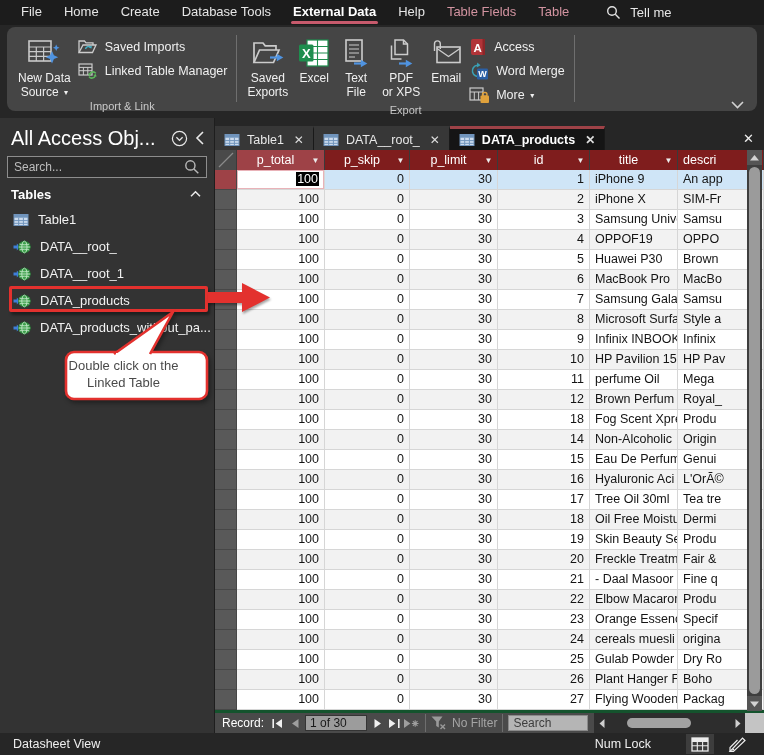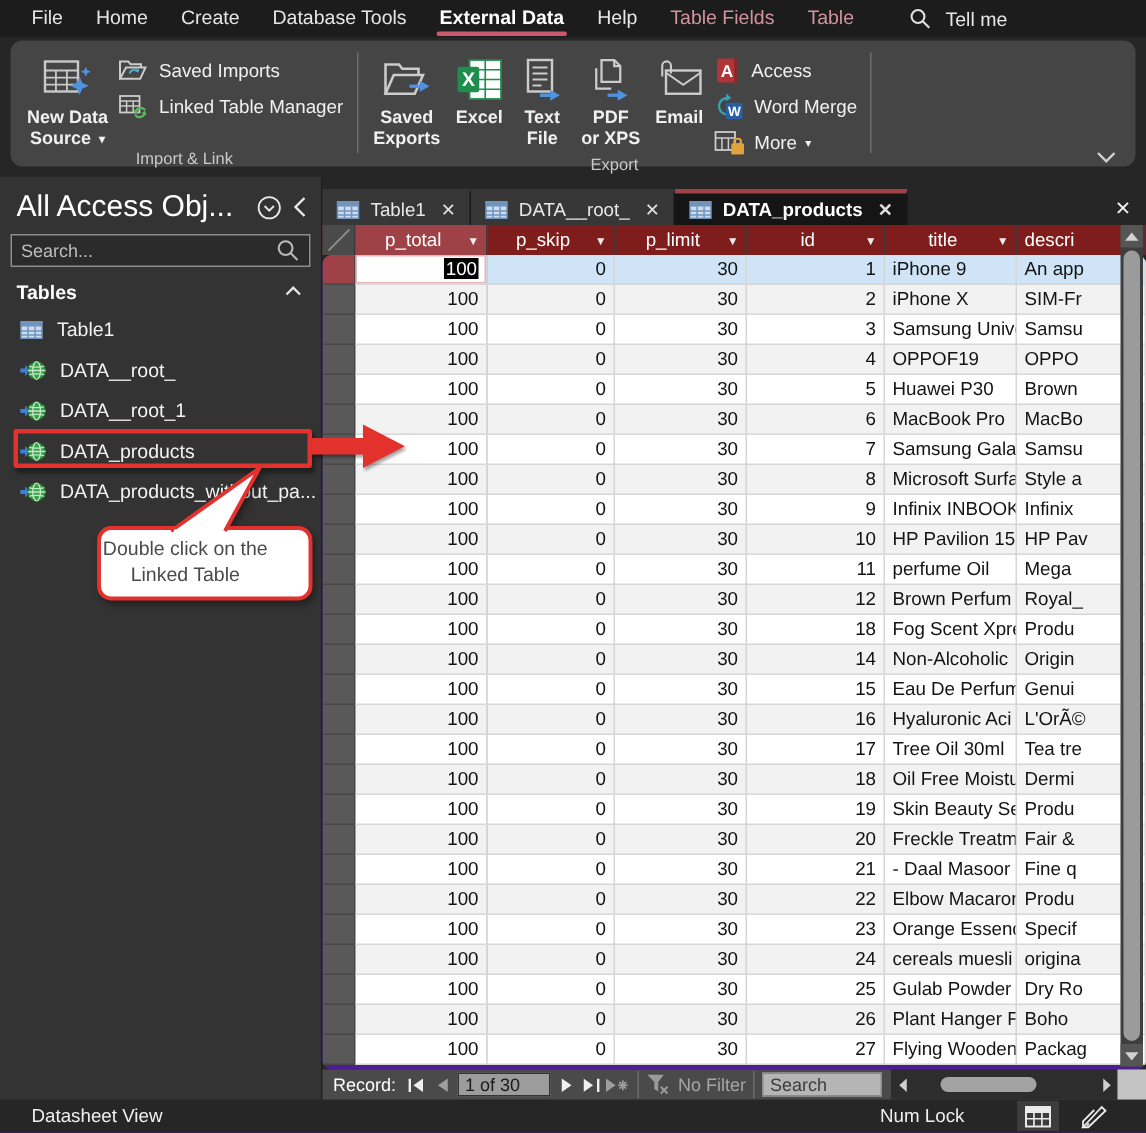--- a/index.html
+++ b/index.html
@@ -16,21 +16,21 @@
   .tellme{display:flex;align-items:center;gap:9px;margin-left:26px;color:#e6e6e6;font-size:13px;}
 
   
   .ribbon{height:93px;position:relative;background:#262626;}
   .ribbon-panel{position:absolute;left:7px;right:7px;top:2px;bottom:7px;background:#454545;border-radius:8px;display:flex;padding:2px 2px 0 6px;}
   .rgroup{display:flex;flex-direction:column;}
   .rgroup-content{flex:1;display:flex;align-items:flex-start;padding-top:3px;}
   .rgroup-label{text-align:center;font-size:11px;color:#c9c9c9;padding-bottom:4px;white-space:nowrap;}
   .big-btn{display:flex;flex-direction:column;align-items:center;padding:3px 5px 0;min-width:42px;cursor:default;}
   .big-btn .bicon{height:36px;display:flex;align-items:center;}
-  .big-btn .blabel{font-size:12px;color:#f0f0f0;line-height:14px;text-align:center;white-space:nowrap;font-weight:bold;}
+  .big-btn .blabel{font-size:12px;color:#f0f0f0;line-height:14px;text-align:center;white-space:nowrap;}
   .small-col{display:flex;flex-direction:column;gap:5px;padding:5px 4px 0 2px;}
   .small-btn{display:flex;align-items:center;gap:7px;font-size:12.5px;color:#f0f0f0;height:19px;white-space:nowrap;cursor:default;}
   .rdivider{width:1px;background:#6f6f6f;margin:6px 5px 9px 5px;}
   .caret{font-size:8px;vertical-align:1px;margin-left:2px;}
   .ribbon-collapse{position:absolute;right:20px;bottom:9px;}
 
   
   .main{display:flex;height:615px;}
   .navpane{width:215px;flex-shrink:0;background:#333333;border-right:1px solid #1e1e1e;}
   .nav-title-row{display:flex;align-items:center;height:36px;padding:4px 9px 0 11px;}
@@ -53,21 +53,21 @@
   .tabbar-close{margin-left:auto;align-self:center;margin-right:10px;color:#f0f0f0;font-size:13px;line-height:1;}
 
   .header-row{height:20px;display:flex;background:#7f1d1d;flex-shrink:0;}
   .corner{width:22px;flex-shrink:0;background:#4a4a4a;border-right:1px solid #3a3a3a;display:flex;align-items:center;justify-content:center;}
   .hcell{display:flex;align-items:center;border-right:1px solid #3a3a3a;color:#fff;font-size:12.5px;padding:0 2px 0 5px;flex-shrink:0;overflow:hidden;}
   .hcell .hlabel{flex:1;text-align:center;white-space:nowrap;overflow:hidden;}
   .hcell .harrow{width:13px;text-align:center;font-size:8px;color:#ececec;flex-shrink:0;}
   .hcell.selected{background:#9e4247;}
   .hcell.last .hlabel{text-align:left;}
 
-  .rows{flex:1;background:#4c1d95;overflow:hidden;border-radius:6px;}
+  .rows{flex:1;background:#14532d;overflow:hidden;}
   .drow{display:flex;height:20px;}
   .dsel{width:22px;flex-shrink:0;background:#595959;border-bottom:1px solid #474747;border-right:1px solid #474747;}
   .dsel.cur{background:#9e4247;}
   .dcell{border-right:1px solid #d6d6d6;border-bottom:1px solid #d6d6d6;font-size:12.5px;color:#141414;line-height:19px;padding:0 5px;white-space:nowrap;overflow:hidden;flex-shrink:0;background:#fff;}
   .dcell.alt{background:#f2f2f2;}
   .dcell.selrow{background:#cfe5f7;}
   .dcell.num{text-align:right;}
   .dcell.edit{background:#fff;box-shadow:inset 0 0 0 1px #e9b2b8;}
   .sel-text{background:#000;color:#fff;padding:0 1px;}
 
@@ -84,21 +84,21 @@
   .rb-nofilter{display:flex;align-items:center;gap:5px;color:#a5a5a5;white-space:nowrap;}
   .rb-search{width:80px;height:16px;background:#b5b5b5;border:1px solid #8a8a8a;color:#222;font-size:12px;font-family:inherit;padding:0 4px;}
   .rb-search::placeholder{color:#3d3d3d;}
   .hscroll{flex:1;align-self:stretch;background:#2d2d2d;display:flex;align-items:center;margin-left:6px;min-width:0;}
   .hs-btn{width:15px;display:flex;align-items:center;justify-content:center;}
   .hs-thumb{width:64px;height:10px;background:#a2a2a2;border-radius:5px;margin-left:18px;}
   .hs-btn.right{margin-left:auto;}
   .hs-corner{width:19px;align-self:stretch;background:#c4c4c4;flex-shrink:0;}
 
   
-  .statusbar{height:22px;background:#262626;display:flex;align-items:center;padding:0 21px;color:#efefef;font-size:12.5px;}
+  .statusbar{height:22px;background:#262626;display:flex;align-items:center;padding:0 13px;color:#efefef;font-size:12.5px;}
   .sb-right{margin-left:auto;display:flex;align-items:center;}
   .sb-numlock{margin-right:26px;}
   .sb-icon{width:28px;height:20px;display:flex;align-items:center;justify-content:center;margin-left:9px;}
   .sb-icon.active{background:#3d3d3d;}
 
   
   .overlays{position:absolute;inset:0;pointer-events:none;z-index:40;}
   .hl-rect{position:absolute;left:9px;top:286px;width:199px;height:26px;border:3px solid #e3312e;border-radius:2px;box-shadow:2px 3px 3px rgba(0,0,0,.4);}
   .annot-arrow{position:absolute;left:208px;top:281px;filter:drop-shadow(1px 2px 1px rgba(0,0,0,.35));}
   .callout-svg{position:absolute;left:64px;top:309px;filter:drop-shadow(2px 3px 2px rgba(0,0,0,.35));}

